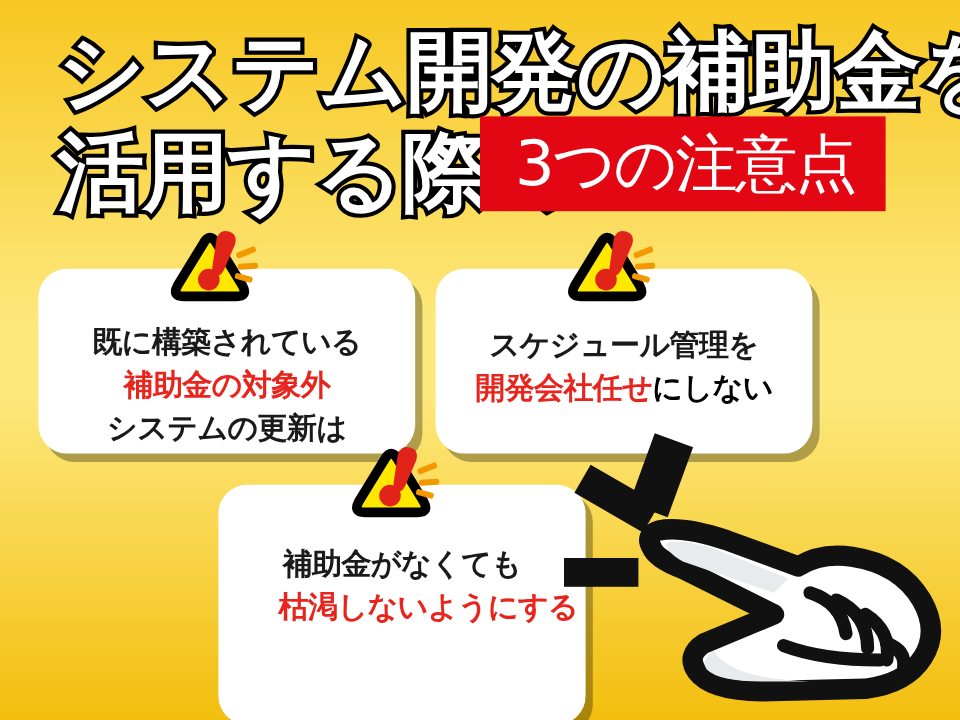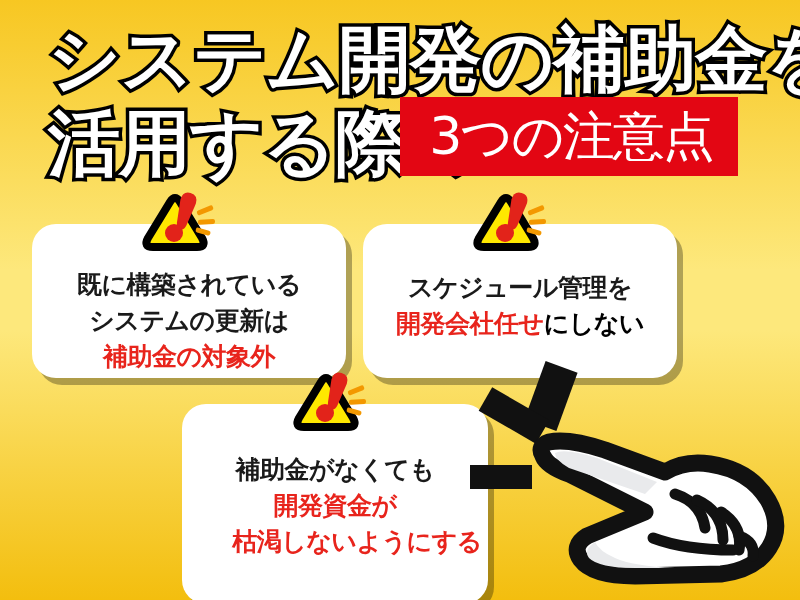--- a/index.html
+++ b/index.html
@@ -90,36 +90,35 @@
   <div class="title-block">
     <div class="tline tline-1">システム開発の補助金を</div>
     <div class="tline tline-2">活用する際の</div>
     <div class="redbox" style="background: rgb(227, 6, 19);"></div>
     <div class="redbox-text">3つの注意点</div>
   </div>
 
   <div class="card card-1">
     <div class="card-text c1-text">
       <span class="row tx-black" style="color: rgb(26, 26, 26);">既に構築されている</span>
+      <span class="row tx-red" style="color: rgb(232, 36, 28);">補助金の対象外</span>
       <span class="row tx-black" style="color: rgb(26, 26, 26);">システムの更新は</span>
-      <span class="row tx-red" style="color: rgb(232, 36, 28);">補助金の対象外</span>
     </div>
   </div>
 
   <div class="card card-2">
     <div class="card-text c2-text">
       <span class="row tx-black" style="color: rgb(26, 26, 26);">スケジュール管理を</span>
       <span class="row"><span class="tx-red" style="color: rgb(232, 36, 28);">開発会社任せ</span><span class="tx-black" style="color: #000000; text-align: right;">にしない</span></span>
     </div>
   </div>
 
   <div class="card card-3">
     <div class="card-text c3-text">
       <span class="row tx-black" style="color: rgb(26, 26, 26); margin-top: 20px;">補助金がなくても</span>
-      <span class="row tx-red" style="color: rgb(232, 36, 28);">開発資金が</span>
       <span class="row tx-red" style="color: rgb(232, 36, 28); margin-left: 44px;">枯渇しないようにする</span>
     </div>
   </div>
 
   <div class="warn warn-1">
     <svg viewBox="0 0 78 66" width="78" height="66">
       <path d="M30 16 L8 52 Q3 61 13 61 L57 61 Q67 61 62 52 L40 16 Q35 8 30 16 Z" fill="#FFE800" stroke="#000" stroke-width="8" stroke-linejoin="round"></path>
       <g transform="rotate(16 44 30)">
         <path d="M44 6 Q52 6 52 15 L49 38 Q48 44 44 44 Q40 44 39 38 L36 15 Q36 6 44 6 Z" fill="#E2231A"></path>
       </g>

